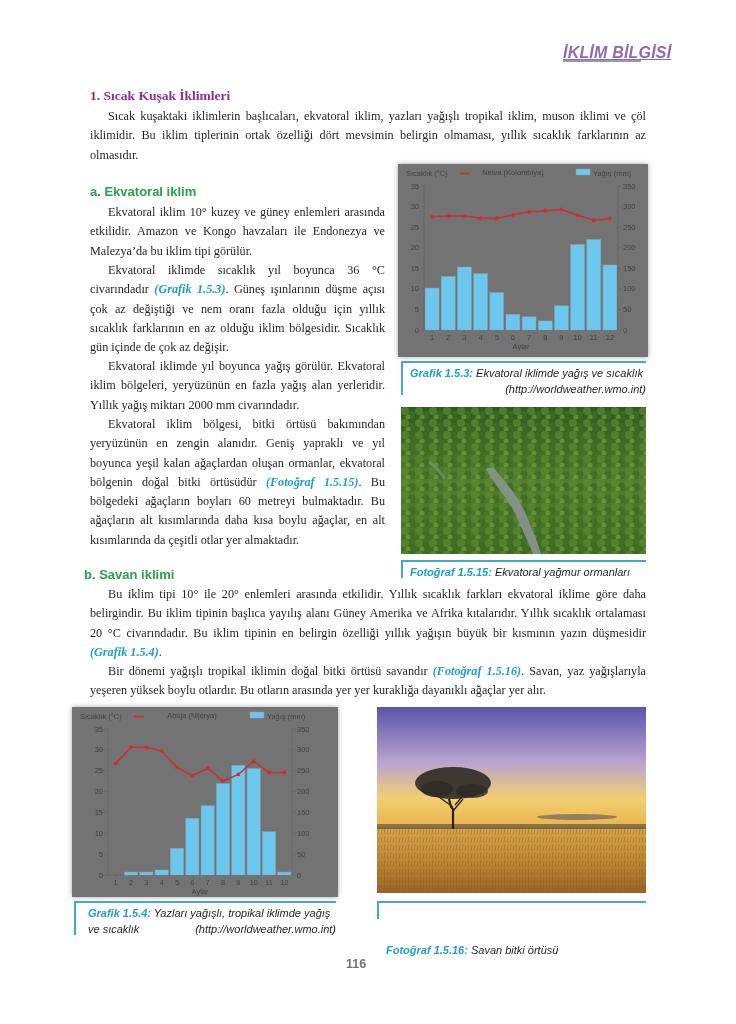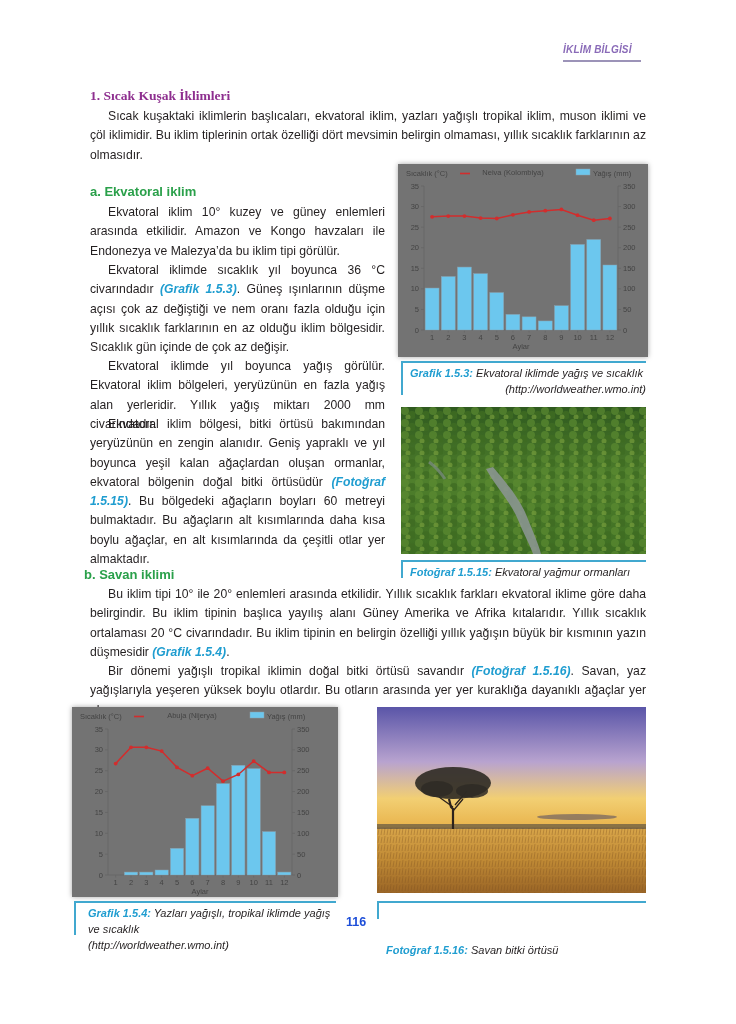--- a/index.html
+++ b/index.html
@@ -1,38 +1,38 @@
 <!DOCTYPE html>
 <html><head>
 <meta charset="utf-8">
 <style>
   * { box-sizing: border-box; margin: 0; padding: 0; }
   html, body { width: 736px; height: 1024px; background: #ffffff; overflow: hidden; }
   body { position: relative; font-family: "Liberation Sans", sans-serif; color: #231f20; }
 
-  .running-head { position: absolute; left: 563px; top: 44px; font-size: 10px; font-weight: bold; font-style: italic; color: #8a6bb8; letter-spacing: 0.2px; }
+  .running-head { position: absolute; left: 563px; top: 44px; font-size: 16px; font-weight: bold; font-style: italic; color: #8a6bb8; letter-spacing: 0.2px; text-decoration: underline; }
   .running-head-rule { position: absolute; left: 563px; top: 60px; width: 78px; height: 2px; background: #9c93b8; }
 
   .section-title { position: absolute; left: 90px; top: 88px; font-size: 13.5px; font-weight: bold; color: #8e2f8f; font-family: Liberation Serif, serif; }
   .sub-title { position: absolute; font-size: 13px; font-weight: bold; color: #2aa04a; }
 
-  .para { position: absolute; font-size: 12.2px; line-height: 19.3px; text-align: justify; text-align-last: left; color: #231f20; }
+  .para { position: absolute; font-size: 12.2px; line-height: 19.3px; text-align: justify; text-align-last: left; color: #231f20; font-family: Liberation Serif, serif; }
   .para .ref { color: #1f9dd0; font-weight: bold; font-style: italic; }
   .indent { text-indent: 18px; }
 
   .chart-box { position: absolute; background: #737373; box-shadow: 0 0 5px rgba(0,0,0,0.35); text-align: right; }
   .chart-box svg { display: block; }
 
   .caption { position: absolute; font-size: 11px; font-style: italic; line-height: 16px; color: #231f20; padding-left: 7px; padding-top: 4px; }
   .caption .cap-label { color: #1f9dd0; font-weight: bold; }
   .caption-rule-top { position: absolute; height: 2px; background: #41a8cf; }
   .caption-rule-left { position: absolute; width: 2px; background: #41a8cf; }
 
   .photo { position: absolute; overflow: hidden; }
-  .page-number { position: absolute; left: 346px; top: 915px; font-size: 12.5px; font-weight: bold; color: #1d4ed8; }
+  .page-number { position: absolute; left: 346px; top: 957px; font-size: 12.5px; font-weight: bold; color: #737373; }
 </style>
 </head>
 <body>
 
 <div class="running-head">İKLİM BİLGİSİ</div>
 <div class="running-head-rule"></div>
 
 <div class="section-title">1. Sıcak Kuşak İklimleri</div>
 <div class="para indent" style="left:90px; top:107px; width:556px;">Sıcak kuşaktaki iklimlerin başlıcaları, ekvatoral iklim, yazları yağışlı tropikal iklim, muson iklimi ve çöl iklimidir. Bu iklim tiplerinin ortak özelliği dört mevsimin belirgin olmaması, yıllık sıcaklık farklarının az olmasıdır.</div>
 
@@ -263,21 +263,21 @@
       <circle cx="166.33333333333334" cy="67.46857142857142" r="1.9" fill="#d22d2d"></circle>
       <circle cx="181.66666666666669" cy="54.11999999999999" r="1.9" fill="#d22d2d"></circle>
       <circle cx="197" cy="65.38285714285715" r="1.9" fill="#d22d2d"></circle>
       <circle cx="212.33333333333334" cy="65.38285714285715" r="1.9" fill="#d22d2d"></circle>
     </svg>
 </div>
 <div class="caption-rule-top" style="left:74px; top:901px; width:262px;"></div>
 <div class="caption-rule-left" style="left:74px; top:901px; height:34px;"></div>
 <div class="caption" style="left:76px; top:901px; width:260px;padding-left:12px;">
   <span class="cap-label">Grafik 1.5.4:</span><span> Yazları yağışlı, tropikal iklimde yağış</span><br>
-  <span style="display:flex; justify-content:space-between;flex-direction:column;">
+  <span style="display:flex; justify-content:space-between;">
       <span>ve sıcaklık</span>
       <span>(http://worldweather.wmo.int)</span>
     </span>
 </div>
 
 <div class="photo" style="left:377px; top:707px; width:269px; height:186px;">
   <svg width="269" height="186" viewBox="0 0 269 186">
     <defs>
       <linearGradient id="skyGrad" x1="0" y1="0" x2="0" y2="1">
         <stop offset="0" stop-color="#5a55a8"></stop>

